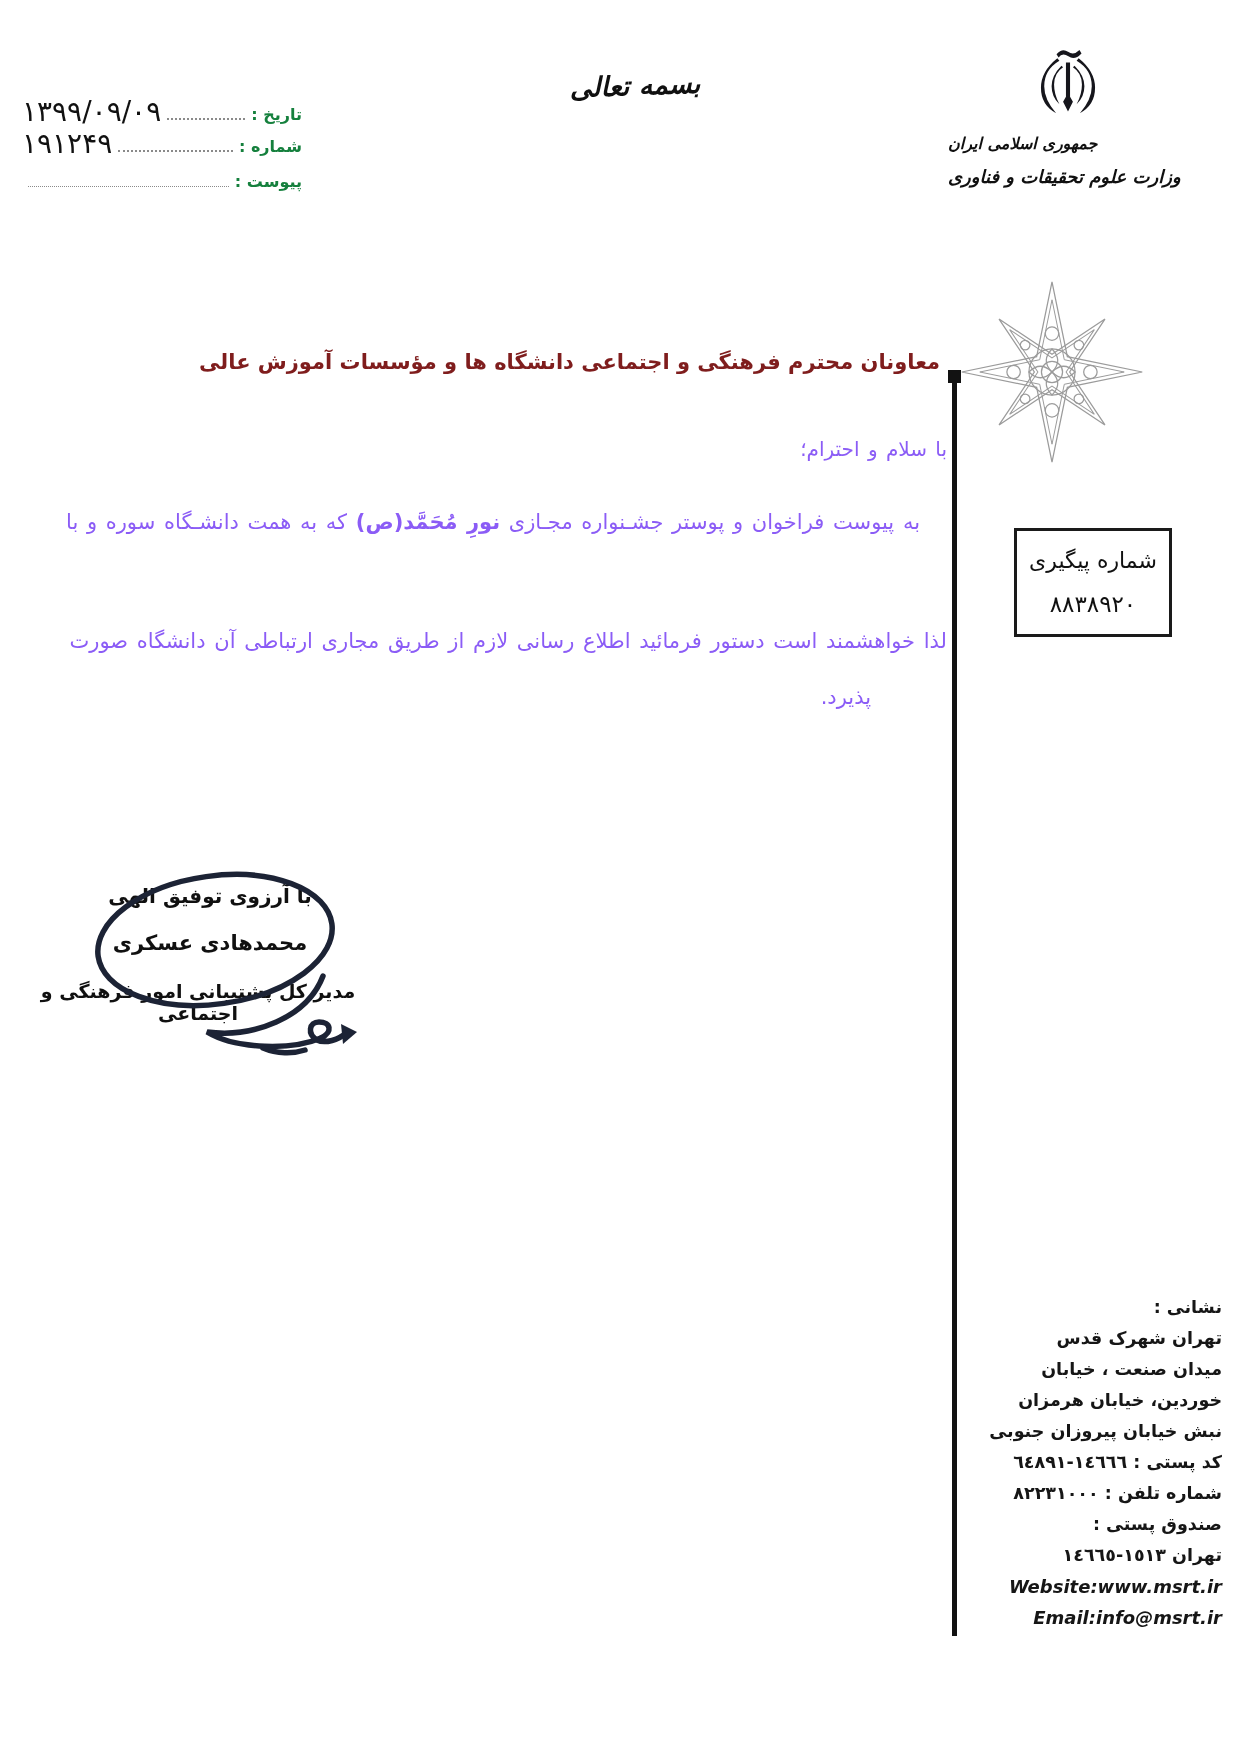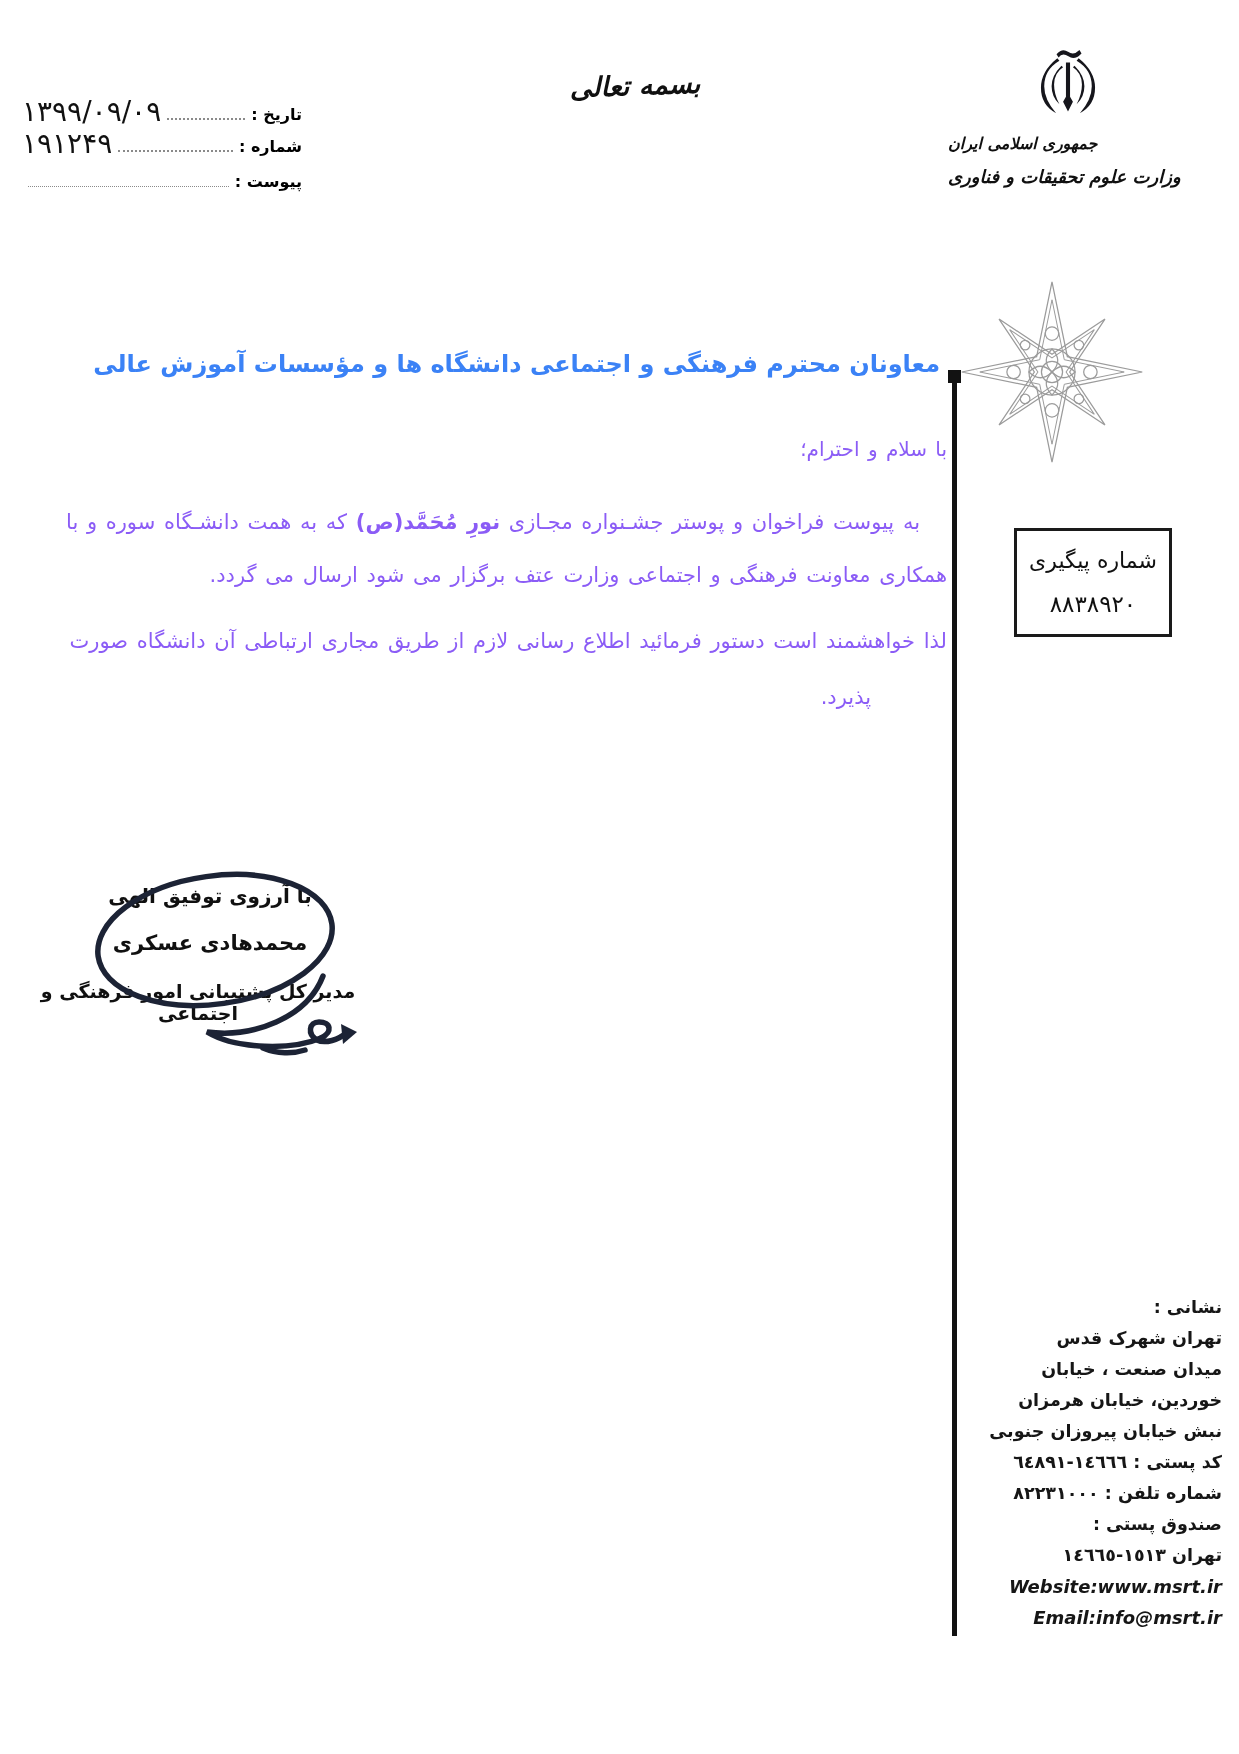--- a/index.html
+++ b/index.html
@@ -8,33 +8,33 @@
     background:#ffffff; overflow:hidden;
     font-family:"DejaVu Sans","Liberation Sans",sans-serif;
     color:#1d1d1d;
   }
   .abs{position:absolute;}
   .rtl{direction:rtl; unicode-bidi:plaintext;}
   .nowrap{white-space:nowrap;}
 
   
   .meta-row{display:flex; direction:rtl; align-items:flex-end; width:280px;}
-  .meta-label{font-size:16px; font-weight:bold; color:#000000; flex:0 0 auto; padding-bottom:2px;}
+  .meta-label{font-size:16px; font-weight:bold; color:#15803d; flex:0 0 auto; padding-bottom:2px;}
   .meta-dots{flex:1 1 auto; border-bottom:2px dotted #8a8a8a; margin:0 6px 6px 6px; height:1px;}
   .meta-value{font-size:28px; font-weight:500; letter-spacing:1px; color:#111; line-height:1; flex:0 0 auto;}
 
   
   .callig{font-style:italic; color:#101010;}
   .bismillah{font-size:27px; font-weight:600; transform:rotate(-2deg);}
   .gov-block{width:240px; text-align:left;}
   .gov-line1{font-size:16px; font-weight:600; margin-top:6px;}
   .gov-line2{font-size:18px; font-weight:600; margin-top:13px;}
 
   
-  .recipient{font-size:24px; font-weight:bold; color:#3b82f6;}
+  .recipient{font-size:21px; font-weight:bold; color:#7f1d1d;}
   .bodyline{font-size:21px; color:#8b5cf6; word-spacing:2px;}
   .bold-inline{font-weight:bold;}
 
   
   .vline{width:5px; background:#121212;}
   .vline-cap{width:13px; height:13px; background:#121212;}
 
   
   .track-box{
     width:152px; height:103px; border:3px solid #1a1a1a; background:#fff;
@@ -123,21 +123,20 @@
   <div class="abs vline-cap" style="left:948px; top:370px;"></div>
   <div class="abs vline" style="left:952px; top:380px; height:1256px;"></div>
 
   <div class="abs rtl nowrap recipient" style="right:299px; top:350px;">معاونان محترم فرهنگی و اجتماعی دانشگاه ها و مؤسسات آموزش عالی</div>
 
   <div class="abs rtl nowrap bodyline" style="right:292px; top:437px; font-size:20px;">با سلام و احترام؛</div>
 
   <div class="abs rtl nowrap bodyline" style="right:319px; top:510px;">
     <span>به پیوست فراخوان و پوستر جشـنواره مجـازی </span><span class="bold-inline">نورِ مُحَمَّد(ص)</span><span> که به همت دانشـگاه سوره و با</span>
   </div>
-  <div class="abs rtl nowrap bodyline" style="right:292px; top:563px;">همکاری معاونت فرهنگی و اجتماعی وزارت عتف برگزار می شود ارسال می گردد.</div>
 
   <div class="abs rtl nowrap bodyline" style="right:292px; top:629px;">لذا خواهشمند است دستور فرمائید اطلاع رسانی لازم از طریق مجاری ارتباطی آن دانشگاه صورت</div>
   <div class="abs rtl nowrap bodyline" style="right:368px; top:677px;margin-top:8px;">پذیرد.</div>
 
   <div class="abs track-box" style="left:1014px; top:528px;">
     <div class="track-label rtl">شماره پیگیری</div>
     <div class="track-num rtl">۸۸۳۸۹۲۰</div>
   </div>
 
   <div class="abs sig-line sig-1 rtl" style="left:25px; top:884px;">با آرزوی توفیق الهی</div>

